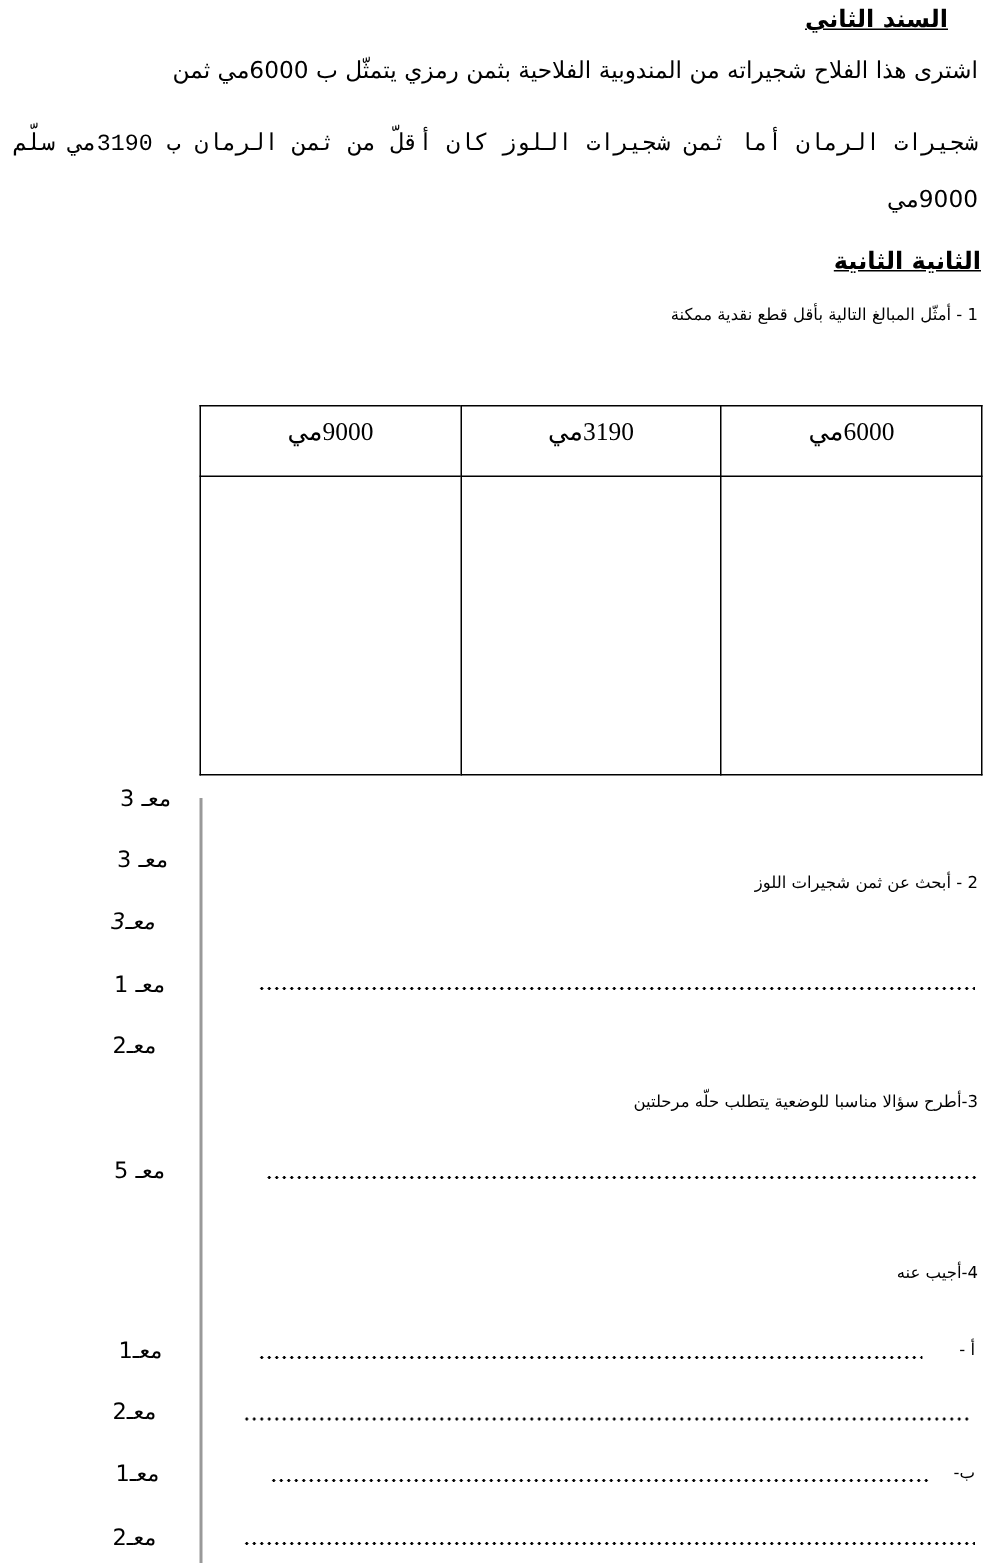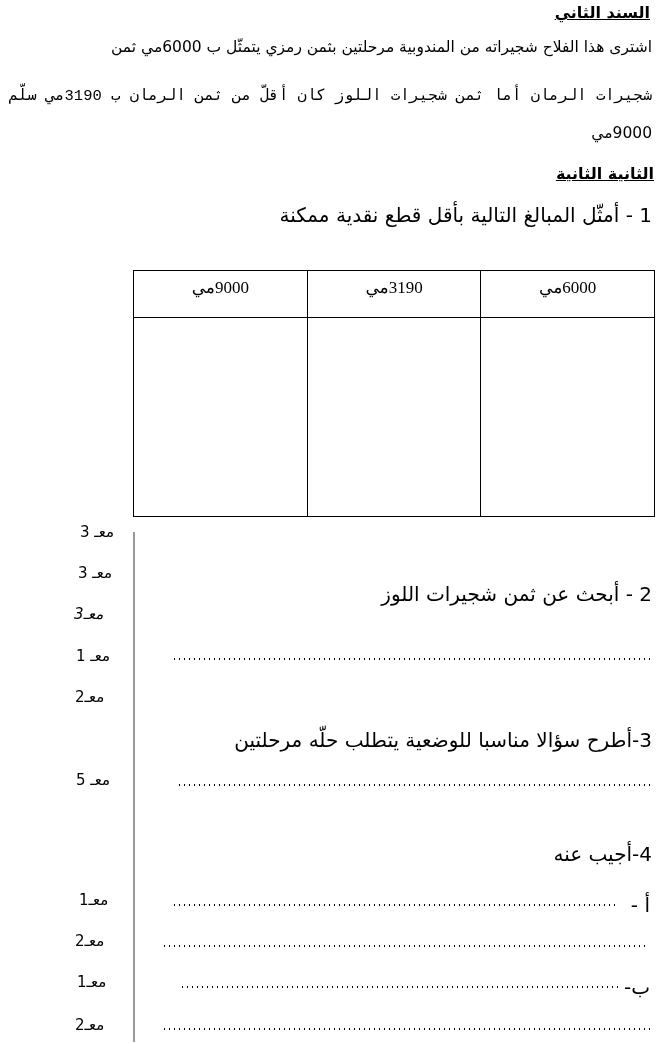--- a/index.html
+++ b/index.html
@@ -10,21 +10,21 @@
     }
     .abs { position: absolute; }
     .rtl { direction: rtl; unicode-bidi: plaintext; }
     .heading {
       font-size: 16px; font-weight: bold; text-decoration: underline;
       right: 2px; white-space: nowrap;
     }
     .para {
       font-size: 15.5px; white-space: nowrap; right: 4px;
     }
-    .q { font-size: 20px; white-space: nowrap; right: 4px; text-align: right; }
+    .q { font-size: 11px; white-space: nowrap; right: 4px; text-align: right; }
     table.amounts {
       position: absolute; left: 133px; top: 270px; width: 522px; height: 241px;
       border-collapse: collapse; direction: rtl;
     }
     table.amounts th, table.amounts td {
       border: 1.5px solid #000; padding: 0;
     }
     table.amounts th {
       height: 40px; font-family: "Liberation Serif", "DejaVu Serif", serif;
       font-weight: normal; font-size: 17px; text-align: center; vertical-align: top;
@@ -41,23 +41,23 @@
     }
     .dots {
       position: absolute; height: 2px;
       background-image: radial-gradient(circle, #000 0.9px, transparent 1.1px);
       background-size: 5px 2px; background-repeat: repeat-x;
     }
   </style>
 </head>
 <body>
 
-<div class="abs rtl heading" style="top:3px;right:6px;margin-left:48px;">السند الثاني</div>
+<div class="abs rtl heading" style="top:3px;right:24px;margin-left:48px;">السند الثاني</div>
 
-<div class="abs rtl para" style="top:38px;">اشترى هذا الفلاح  شجيراته من المندوبية مرحلتين  بثمن رمزي  يتمثّل ب 6000مي ثمن</div>
+<div class="abs rtl para" style="top:38px;">اشترى هذا الفلاح  شجيراته من المندوبية الفلاحية  بثمن رمزي  يتمثّل ب 6000مي ثمن</div>
 <div class="abs rtl para" style="top:86px;font-family:Liberation Mono, monospace;">شجيرات الرمان أما  ثمن شجيرات اللوز كان أقلّ من ثمن الرمان ب 3190مي سلّم للعون</div>
 <div class="abs rtl para" style="top:124px;">9000مي</div>
 
 <div class="abs rtl heading" style="top:164px;">الثانية الثانية</div>
 
 <div class="abs rtl q" style="top:203px;">1 - أمثّل المبالغ التالية بأقل قطع نقدية ممكنة</div>
 
 <table class="amounts">
   <tbody>
       <tr>

